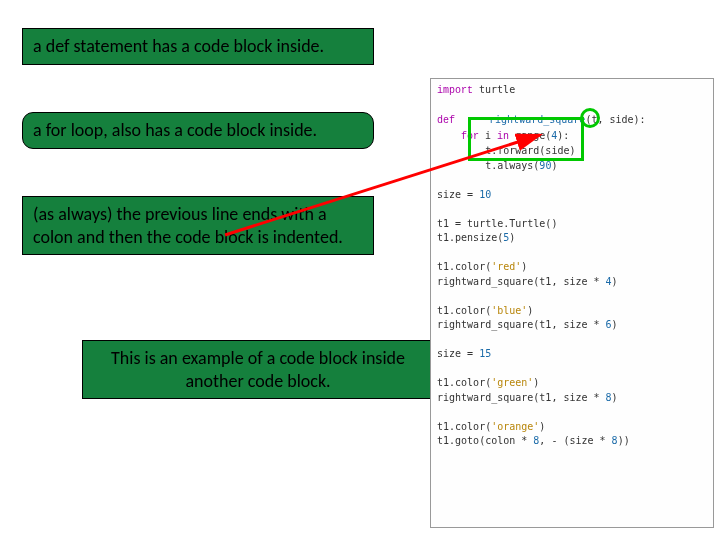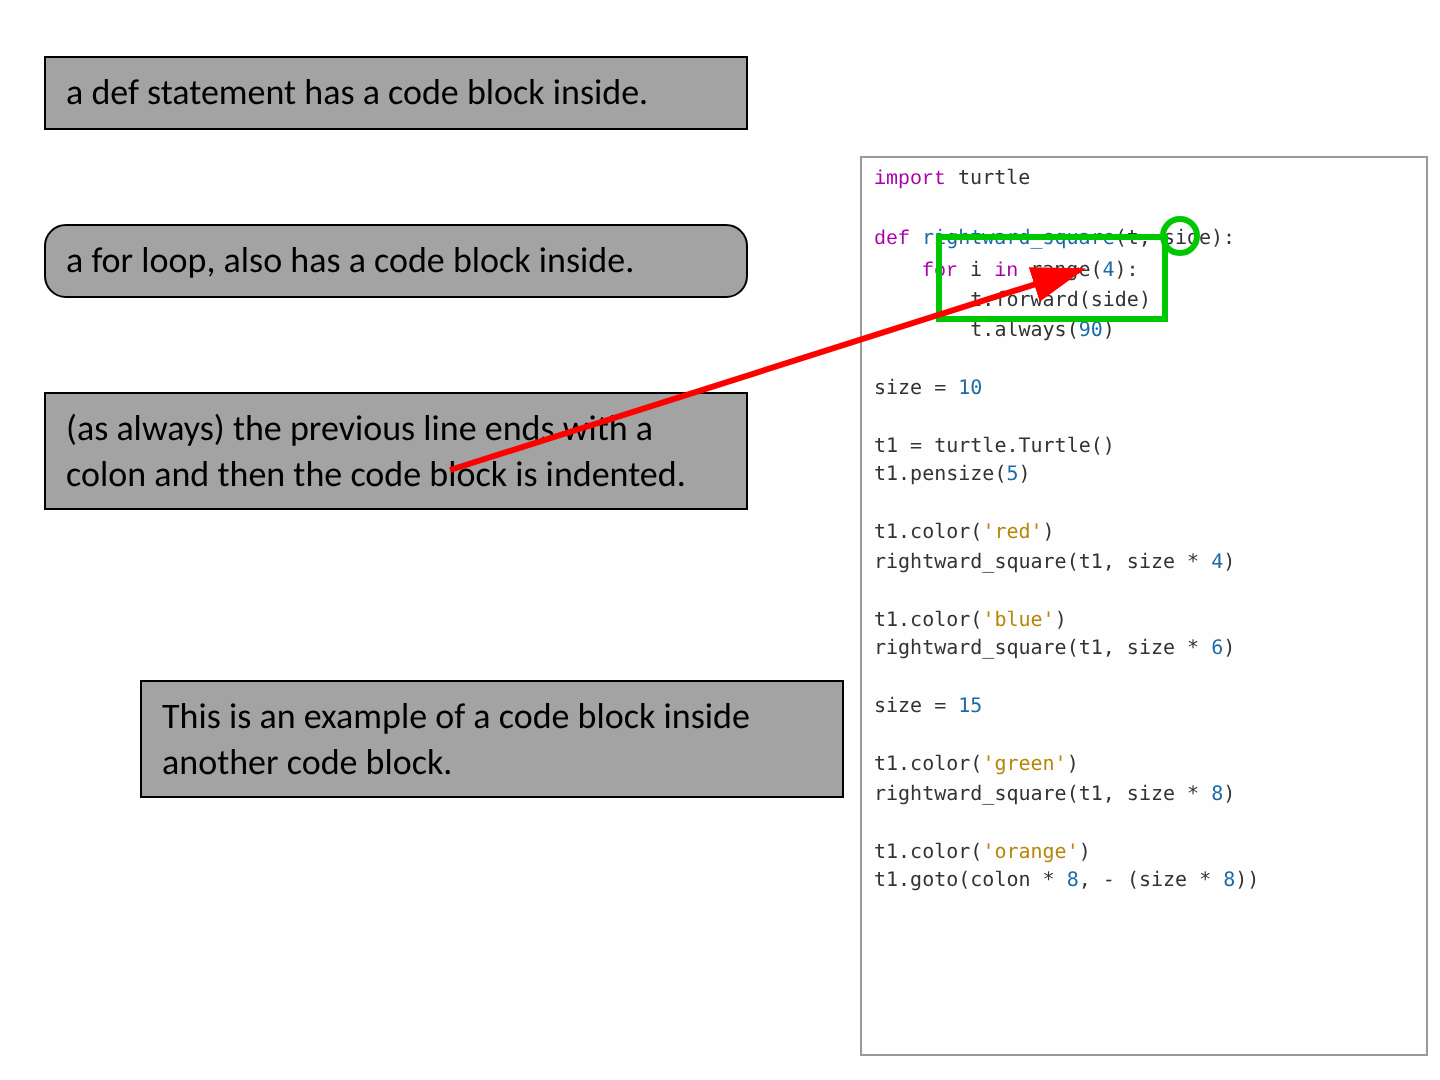--- a/index.html
+++ b/index.html
@@ -7,47 +7,47 @@
     padding: 0;
     width: 720px;
     height: 540px;
     background: #fff;
     font-family: Calibri, Arial, sans-serif;
     position: relative;
     overflow: hidden;
   }
   .note {
     position: absolute;
-    background: #a3a3a3;
+    background: #15803d;
     border: 1px solid #000;
     padding: 6px 10px;
     font-size: 18px;
     line-height: 1.25;
   }
   .note1 { left: 22px; top: 28px; width: 330px; }
   .note2 { left: 22px; top: 112px; width: 330px; border-radius: 11px; }
   .note3 { left: 22px; top: 196px; width: 330px; }
-  .note4 { left: 70px; top: 340px; width: 330px; }
+  .note4 { left: 82px; top: 340px; width: 330px; text-align: center; }
   .code-box {
     position: absolute;
     left: 430px;
     top: 78px;
     width: 270px;
     height: 440px;
     border: 1px solid #999;
     background: #fefefe;
     font-family: Menlo, Consolas, monospace;
     font-size: 10px;
     line-height: 1.45;
     padding: 4px 6px;
     white-space: pre;
     color: #333;
   }
   .kw { color: #aa00aa; font-family: Liberation Mono, monospace; }
-  .fn { color: #1a6aa8; }
+  .fn { color: #1a6aa8; margin-left: 28px; }
   .lit { color: #1a6aa8; }
   .str { color: #b8860b; }
   .green-box {
     position: absolute;
     border: 3px solid #00c800;
     background: transparent;
     pointer-events: none;
   }
   .gb1 { left: 468px; top: 117px; width: 110px; height: 38px; }
   .green-dot {

